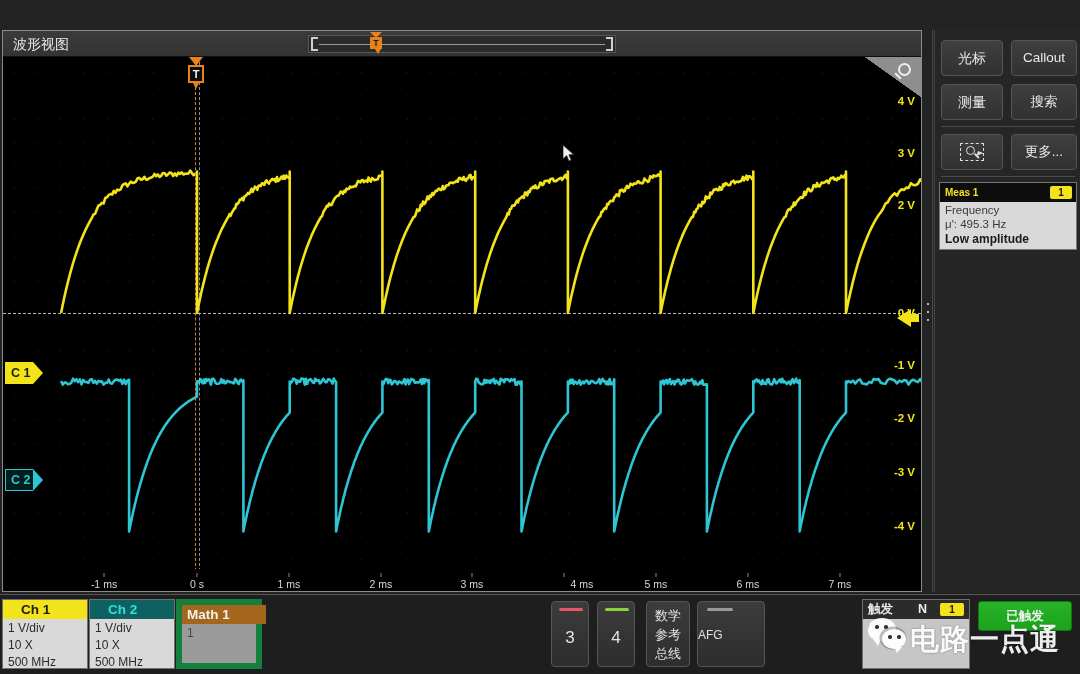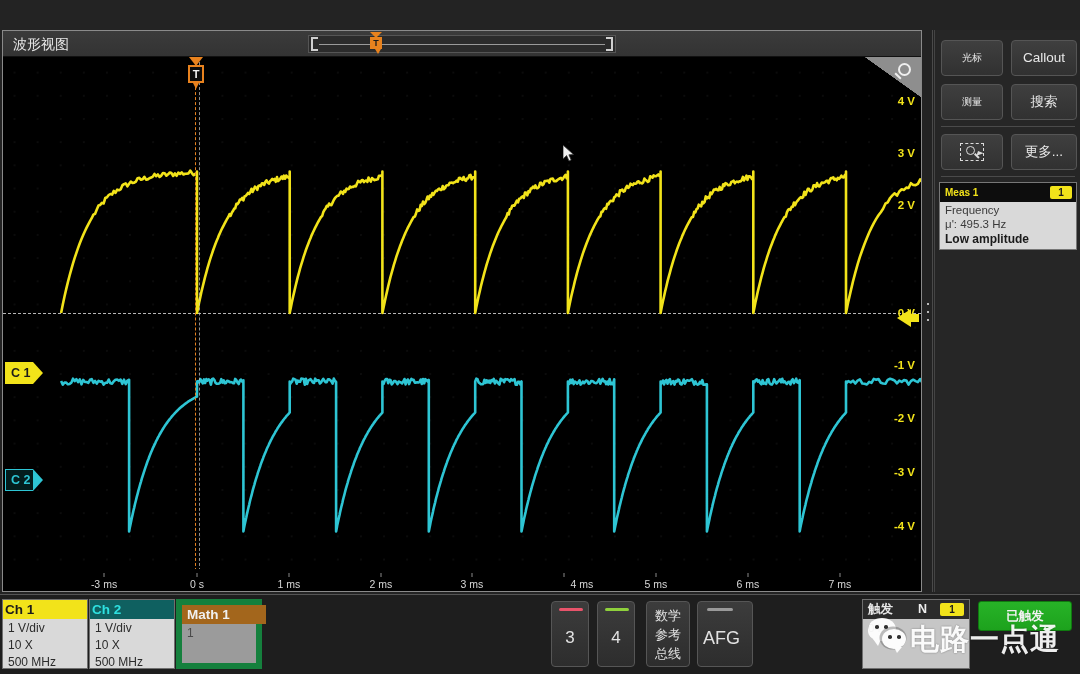--- a/index.html
+++ b/index.html
@@ -193,21 +193,21 @@
 
   
   .rpanel {
     position: absolute; left: 934px; top: 30px; width: 146px; height: 562px;
     background: #262626; border-left: 1px solid #444;
   }
   .rbtn {
     position: absolute; width: 62px; height: 36px;
     background: linear-gradient(#3f3f3f, #313131);
     border: 1px solid #555; border-radius: 4px;
-    color: #e9e9e9; font-size: 10px; line-height: 34px; text-align: center;
+    color: #e9e9e9; font-size: 14px; line-height: 34px; text-align: center;
     cursor: pointer;
   }
   .rbtn.wide { font-size: 13.5px; }
   .rsep {
     position: absolute; left: 6px; width: 134px; height: 1px; background: #4a4a4a;
   }
   .zoom-glyph {
     position: absolute; left: 50%; top: 50%; width: 24px; height: 18px;
     transform: translate(-50%, -50%);
     border: 1.5px dashed #dcdcdc;
@@ -255,21 +255,21 @@
   .bottombar {
     position: absolute; left: 0; top: 594px; width: 1080px; height: 80px;
     background: #1e1e1e; border-top: 1px solid #555;
   }
   .chan-card {
     position: absolute; top: 4px; width: 86px; height: 70px;
     background: #d9d9d9; border: 1px solid #6f6f6f;
   }
   .chan-card .hdr {
     position: absolute; left: 0; top: 0; width: 84px; height: 19px;
-    font-size: 13.5px; font-weight: bold; line-height: 19px; padding-left: 2px;
+    font-size: 13.5px; font-weight: bold; line-height: 19px; padding-left: 18px;
   }
   .chan-card .ln {
     position: absolute; left: 5px; color: #2b2b2b; font-size: 12px;
   }
   .chan-card .ln1 { top: 21px; }
   .chan-card .ln2 { top: 38px; }
   .chan-card .ln3 { top: 55px; }
 
   .math-card {
     position: absolute; top: 4px; left: 176px; width: 86px; height: 70px;
@@ -297,24 +297,24 @@
   .stackbtn {
     position: absolute; top: 6px; width: 44px; height: 66px;
     background: linear-gradient(#3c3c3c, #2d2d2d);
     border: 1px solid #565656; border-radius: 4px;
     color: #e2e2e2; font-size: 13px; text-align: center; cursor: pointer;
   }
   .stackbtn div { line-height: 19px; }
   .stackbtn .pad { height: 4px; }
 
   .afgbtn {
-    position: absolute; top: 6px; left: 697px; width: 56px; height: 66px;
+    position: absolute; top: 6px; left: 697px; width: 68px; height: 66px;
     background: linear-gradient(#3c3c3c, #2d2d2d);
     border: 1px solid #565656; border-radius: 4px;
-    color: #e2e2e2; font-size: 18px; text-align: right; cursor: pointer;
+    color: #e2e2e2; font-size: 12px; text-align: left; cursor: pointer;
   }
   .afgbtn .tag {
     position: absolute; left: 9px; top: 6px; width: 26px; height: 3px;
     border-radius: 2px; background: #9a9a9a;
   }
   .afgbtn .lbl { position: absolute; left: 0; top: 26px; width: 42px; }
 
   .horiz-card {
     position: absolute; top: 4px; left: 748px; width: 108px; height: 70px;
     background: #d9d9d9; border: 1px solid #6f6f6f;
@@ -474,21 +474,21 @@
         <div class="xtick" style="left:101px;"></div>
         <div class="xtick" style="left:194px;"></div>
         <div class="xtick" style="left:286px;"></div>
         <div class="xtick" style="left:378px;"></div>
         <div class="xtick" style="left:469px;"></div>
         <div class="xtick" style="left:561px;"></div>
         <div class="xtick" style="left:653px;"></div>
         <div class="xtick" style="left:745px;"></div>
         <div class="xtick" style="left:837px;"></div>
 
-        <div class="xlab" style="left:101px;bottom:1px;">-3 ms</div>
+        <div class="xlab" style="left:101px;bottom:1px;">-1 ms</div>
         <div class="xlab" style="left:194px;bottom:1px;">0 s</div>
         <div class="xlab" style="left:286px;bottom:1px;">1 ms</div>
         <div class="xlab" style="left:378px;bottom:1px;">2 ms</div>
         <div class="xlab" style="left:469px;bottom:1px;">3 ms</div>
         <div class="xlab" style="left:579px;bottom:1px;">4 ms</div>
         <div class="xlab" style="left:653px;bottom:1px;">5 ms</div>
         <div class="xlab" style="left:745px;bottom:1px;">6 ms</div>
         <div class="xlab" style="left:837px;bottom:1px;">7 ms</div>
       </div>
 

